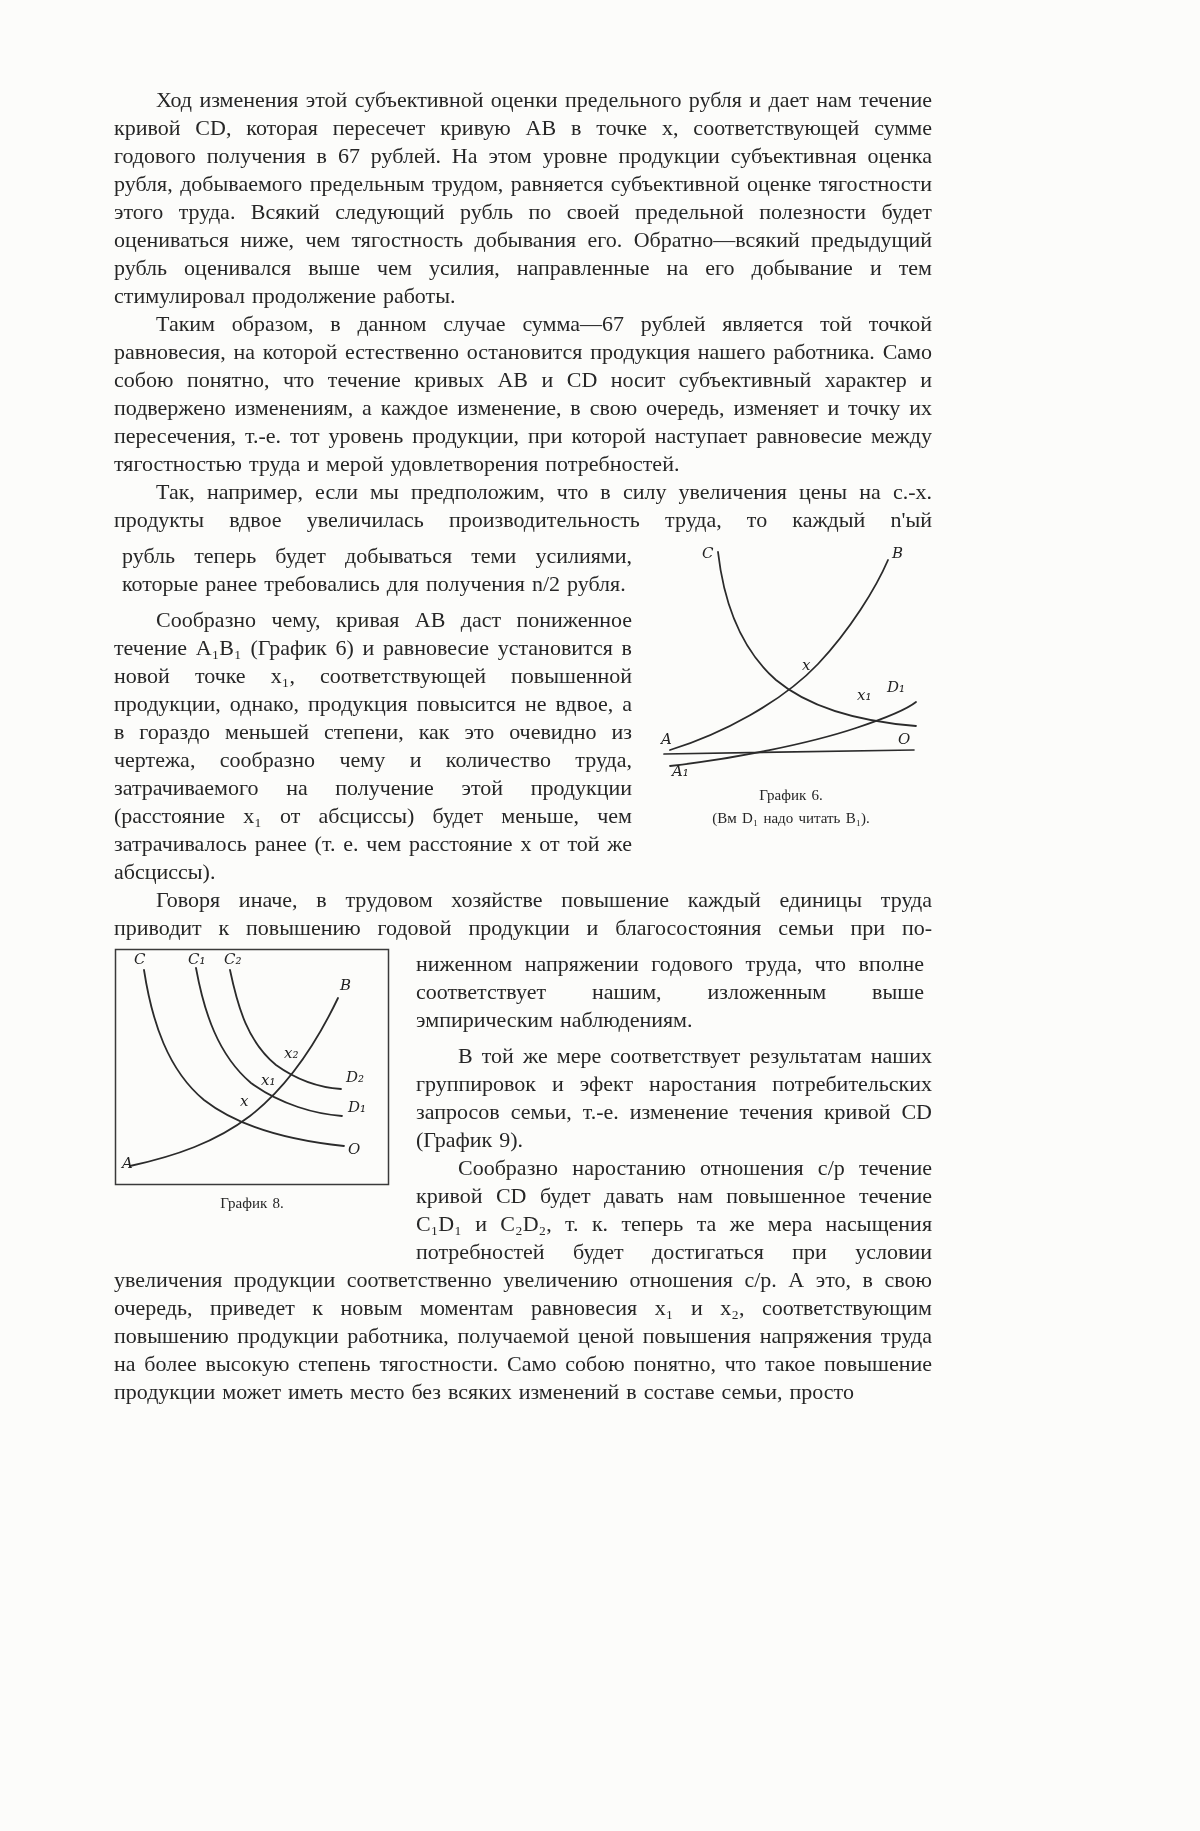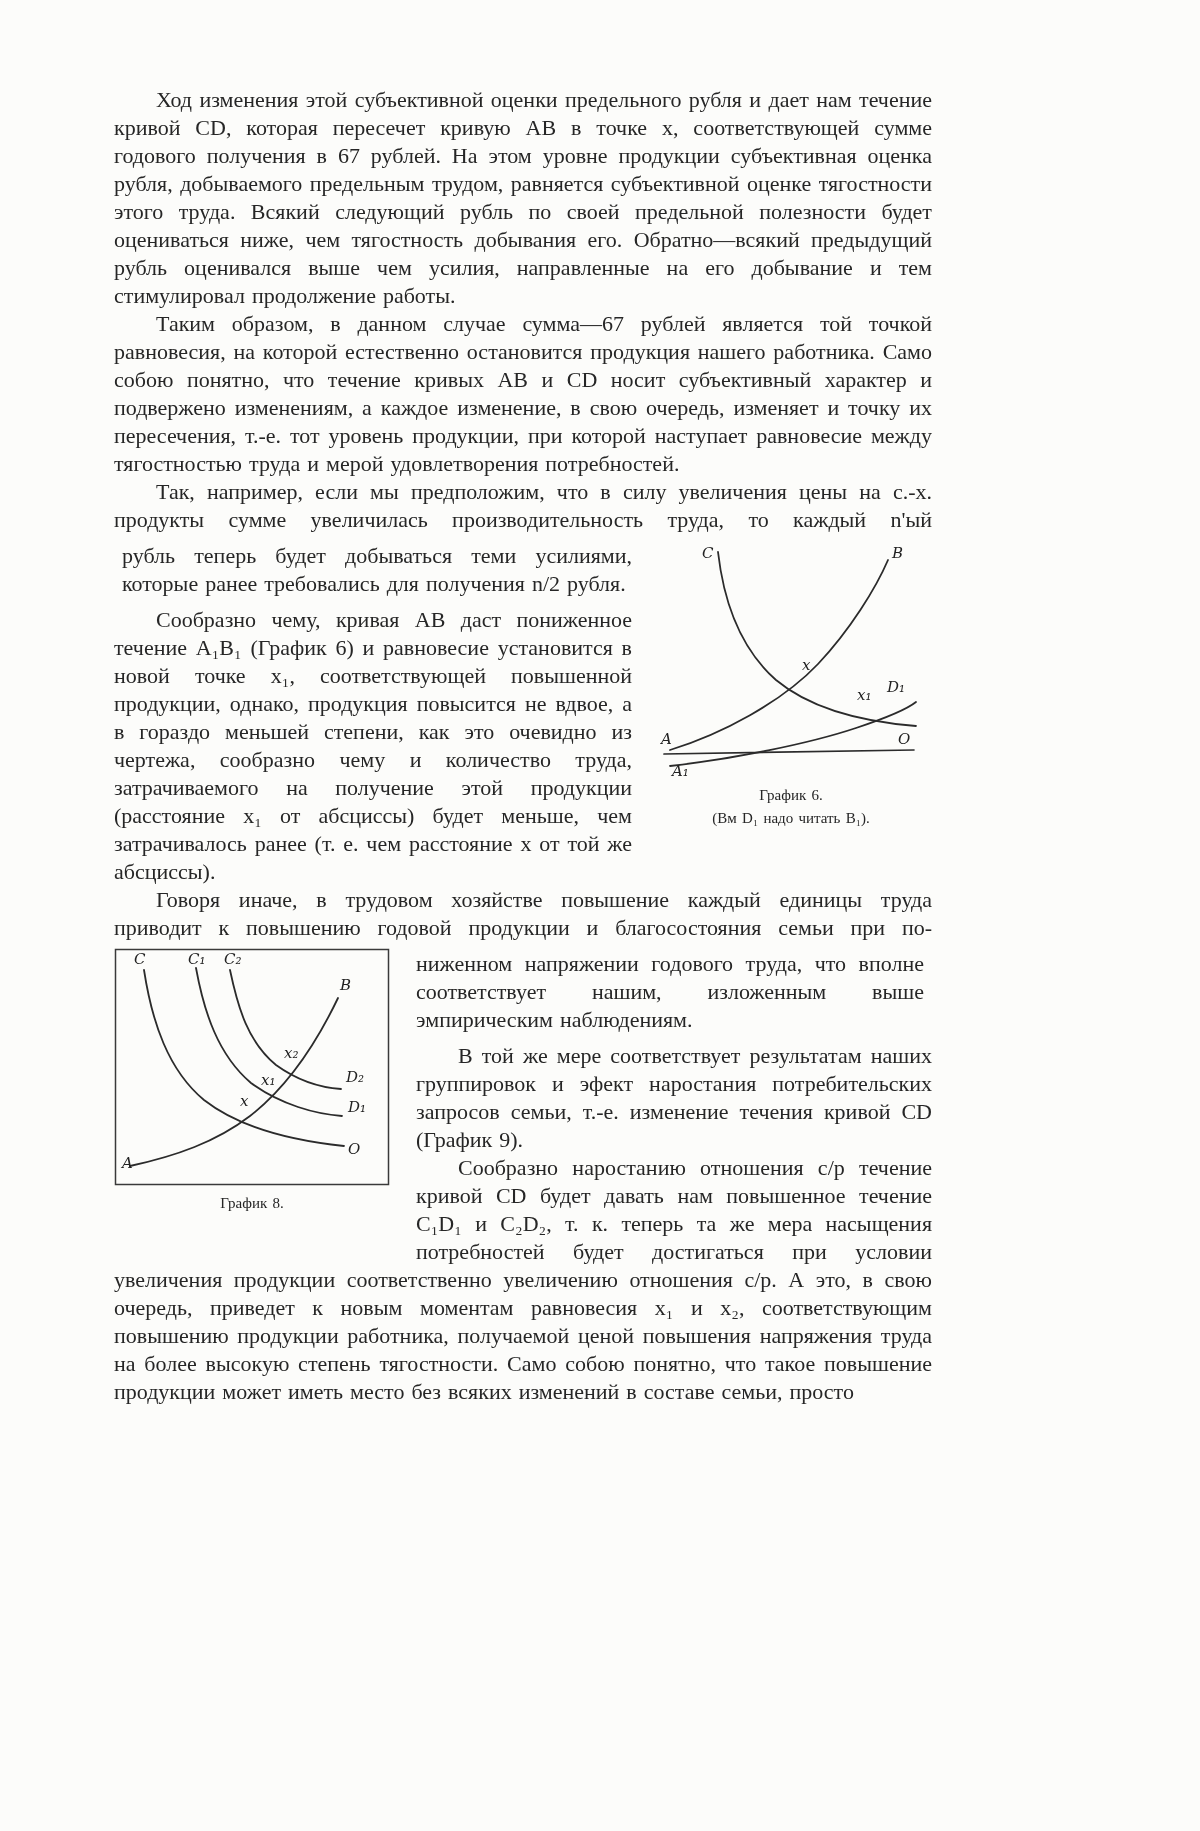--- a/index.html
+++ b/index.html
@@ -62,21 +62,21 @@
 </style>
 </head>
 <body>
 
 <div class="page">
 
   <div class="content">
 
     <p class="para">Ход изменения этой субъективной оценки предельного рубля и дает нам течение кривой CD, которая пересечет кривую AB в точке x, соответствующей сумме годового получения в 67 рублей. На этом уровне продукции субъективная оценка рубля, добываемого предельным трудом, равняется субъективной оценке тягостности этого труда. Всякий следующий рубль по своей предельной полезности будет оцениваться ниже, чем тягостность добывания его. Обратно—всякий предыдущий рубль оценивался выше чем усилия, направленные на его добывание и тем стимулировал продолжение работы.</p>
     <p class="para">Таким образом, в данном случае сумма—67 рублей является той точкой равновесия, на которой естественно остановится продукция нашего работника. Само собою понятно, что течение кривых AB и CD носит субъективный характер и подвержено изменениям, а каждое изменение, в свою очередь, изменяет и точку их пересечения, т.-е. тот уровень продукции, при которой наступает равновесие между тягостностью труда и мерой удовлетворения потребностей.</p>
-    <p class="para fill-last">Так, например, если мы предположим, что в силу увеличения цены на с.-х. продукты сумме увеличилась производительность труда, то каждый n'ый</p>
+    <p class="para fill-last">Так, например, если мы предположим, что в силу увеличения цены на с.-х. продукты вдвое увеличилась производительность труда, то каждый n'ый</p>
 
     <figure class="fig6">
       <svg width="262" height="236" viewBox="0 0 262 236">
         <path class="axis" d="M4 212 L254 208"></path>
         <path class="curve" d="M10 208 C62 192 122 160 158 122 C190 88 216 46 228 18"></path>
         <path class="curve" d="M10 224 C72 217 148 202 196 186 C226 176 246 168 256 160"></path>
         <path class="curve" d="M58 10 C64 62 82 108 116 138 C152 168 206 180 256 184"></path>
         <text class="flabel" x="42" y="16">C</text>
         <text class="flabel" x="232" y="16">B</text>
         <text class="flabel" x="142" y="128">x</text>

